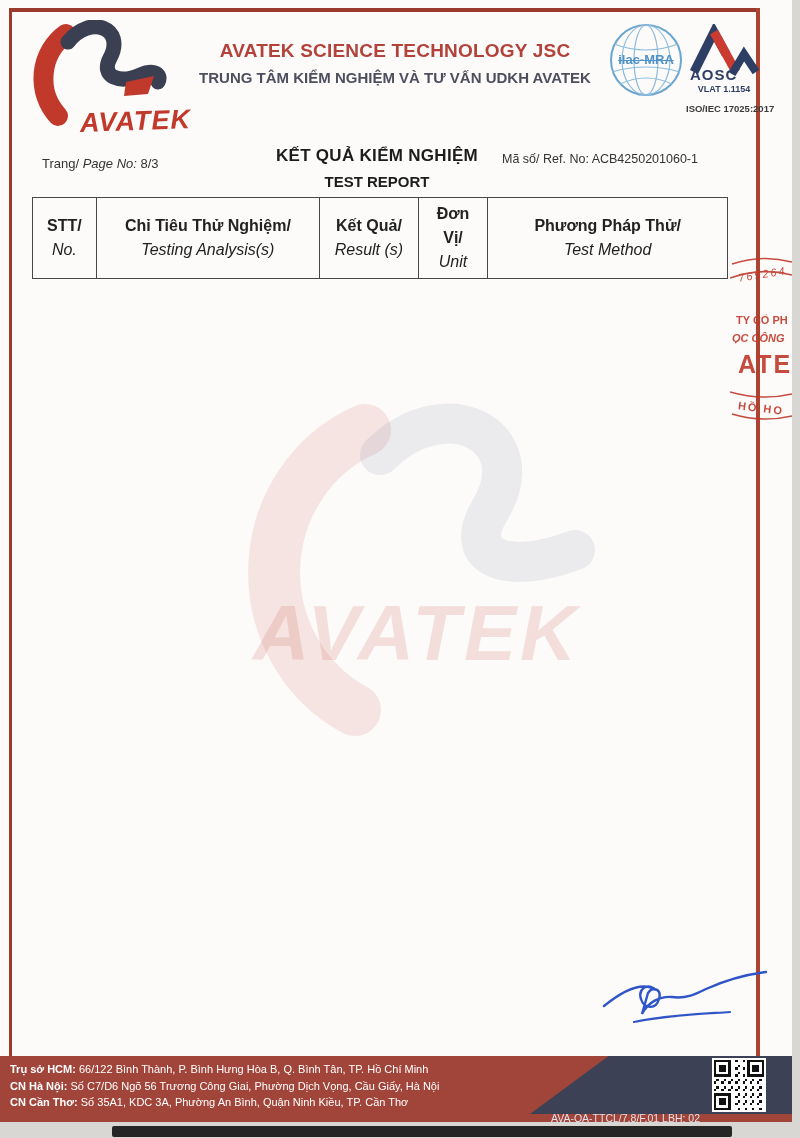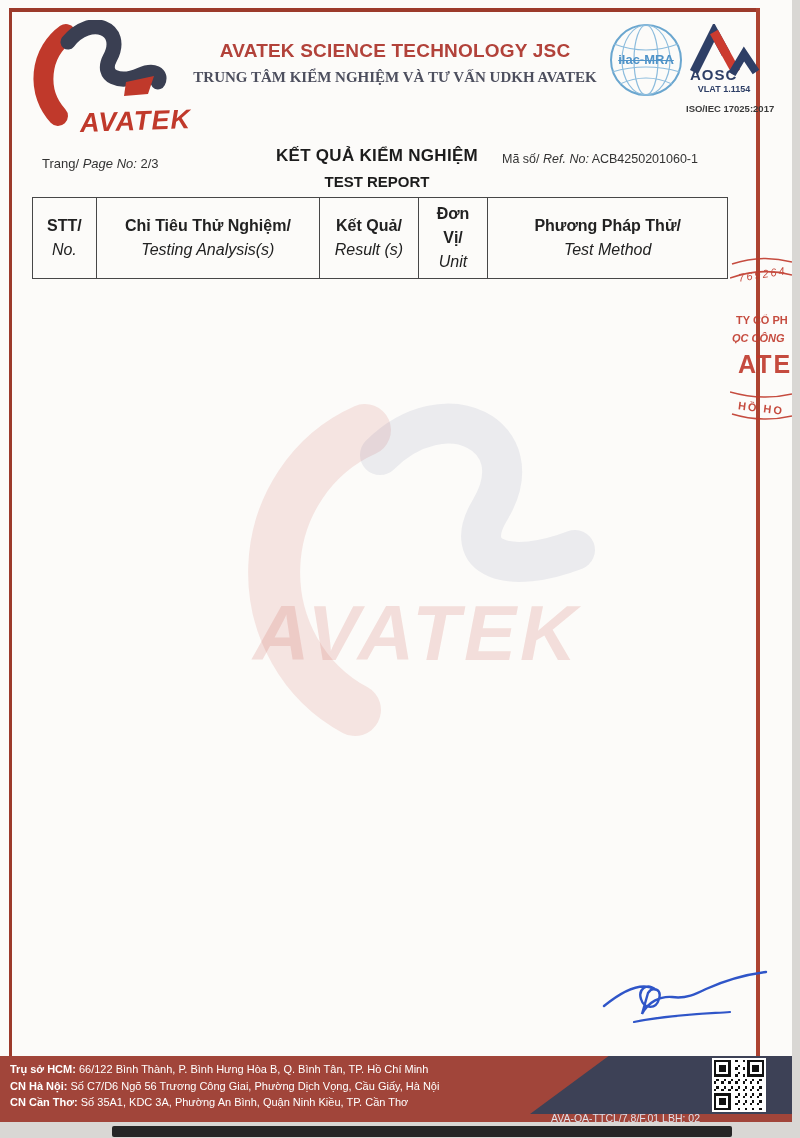--- a/index.html
+++ b/index.html
@@ -14,37 +14,37 @@
   .frame-top{position:absolute;left:9px;top:8px;width:750px;height:4px;background:#9c3a2b;}
   .frame-left{position:absolute;left:9px;top:8px;width:3px;height:1048px;background:#9c3a2b;}
   .frame-right{position:absolute;left:756px;top:8px;width:4px;height:1048px;background:#ad4331;}
 
   
   .logo{position:absolute;left:28px;top:20px;width:155px;height:122px;}
   .logo .logotext{position:absolute;left:52px;top:86px;color:#c0392b;font-weight:bold;font-style:italic;
     font-size:27px;letter-spacing:1px;transform:rotate(-2deg);}
   .company-block{position:absolute;left:180px;top:40px;width:430px;text-align:center;}
   .company-name{color:#b2423a;font-weight:bold;font-size:19px;letter-spacing:.2px;}
-  .center-name{color:#4d4f5e;font-weight:bold;font-size:15px;margin-top:7px;font-family:Liberation Serif, serif;}
+  .center-name{color:#4d4f5e;font-weight:bold;font-size:15px;margin-top:7px;}
   .ilac{position:absolute;left:608px;top:22px;width:76px;height:76px;}
   .ilac-text{position:absolute;left:0;top:30px;width:76px;text-align:center;color:#4f93c8;font-size:13px;
     font-weight:bold;text-decoration:line-through;text-decoration-thickness:1px;}
   .aosc{position:absolute;left:686px;top:24px;width:76px;text-align:center;}
   .aosc-name{color:#2e3f66;font-size:15px;font-weight:bold;letter-spacing:1px;margin-top:-14px;text-align:left;padding-left:4px;}
   .vlat{color:#2e3f66;font-size:9px;font-weight:bold;margin-top:1px;}
   .iso{color:#3a3a3a;font-size:9.5px;font-weight:bold;margin-top:9px;white-space:nowrap;}
 
   
   .page-no{position:absolute;left:42px;top:156px;font-size:13px;color:#333;}
   .page-no .en{font-style:italic;}
   .report-title{position:absolute;left:232px;top:146px;width:290px;text-align:center;color:#1c1c1c;}
   .report-title .vi{font-size:17px;font-weight:bold;letter-spacing:.3px;}
   .report-title .en{font-size:15px;font-weight:bold;margin-top:7px;}
   .ref-no{position:absolute;left:502px;top:152px;font-size:12.5px;color:#333;white-space:nowrap;}
-  .ref-no .en{font-style:italic;}
+  .ref-no .en{}
 
   
   .watermark{position:absolute;left:245px;top:400px;width:380px;height:360px;z-index:0;pointer-events:none;}
   .watermark .wm-text{position:absolute;left:8px;top:188px;font-size:78px;font-weight:bold;font-style:italic;
     color:rgba(198,74,60,0.16);letter-spacing:4px;}
 
   
   table.report{position:absolute;left:32px;top:197px;width:696px;border-collapse:collapse;z-index:1;background:transparent;}
   table.report th,table.report td{border:1px solid #474747;background:transparent;}
   table.report th{font-size:16px;color:#222;padding:4px 14px;line-height:1.5;}
@@ -119,21 +119,21 @@
     <svg width="72" height="52" viewBox="0 0 72 52">
       <path d="M6,48 L26,8 L38,30" stroke="#2e3f66" stroke-width="9" fill="none" stroke-linejoin="miter"></path>
       <path d="M26,8 L48,48" stroke="#cc3b2f" stroke-width="9" fill="none"></path>
       <path d="M44,50 L56,30 L68,48" stroke="#2e3f66" stroke-width="8" fill="none"></path>
     </svg>
     <div class="aosc-name">AOSC</div>
     <div class="vlat">VLAT 1.1154</div>
     <div class="iso">ISO/IEC 17025:2017</div>
   </div>
 
-  <div class="page-no"><span>Trang/ </span><span class="en">Page No:</span><span> 2/3</span></div>
+  <div class="page-no"><span>Trang/ </span><span class="en">Page No:</span><span> 8/3</span></div>
   <div class="report-title">
     <div class="vi">KẾT QUẢ KIỂM NGHIỆM</div>
     <div class="en">TEST REPORT</div>
   </div>
   <div class="ref-no"><span>Mã số/ </span><span class="en">Ref. No:</span><span> ACB4250201060-1</span></div>
 
   <table class="report">
     <colgroup>
       <col style="width:48px">
         <col style="width:230px">

